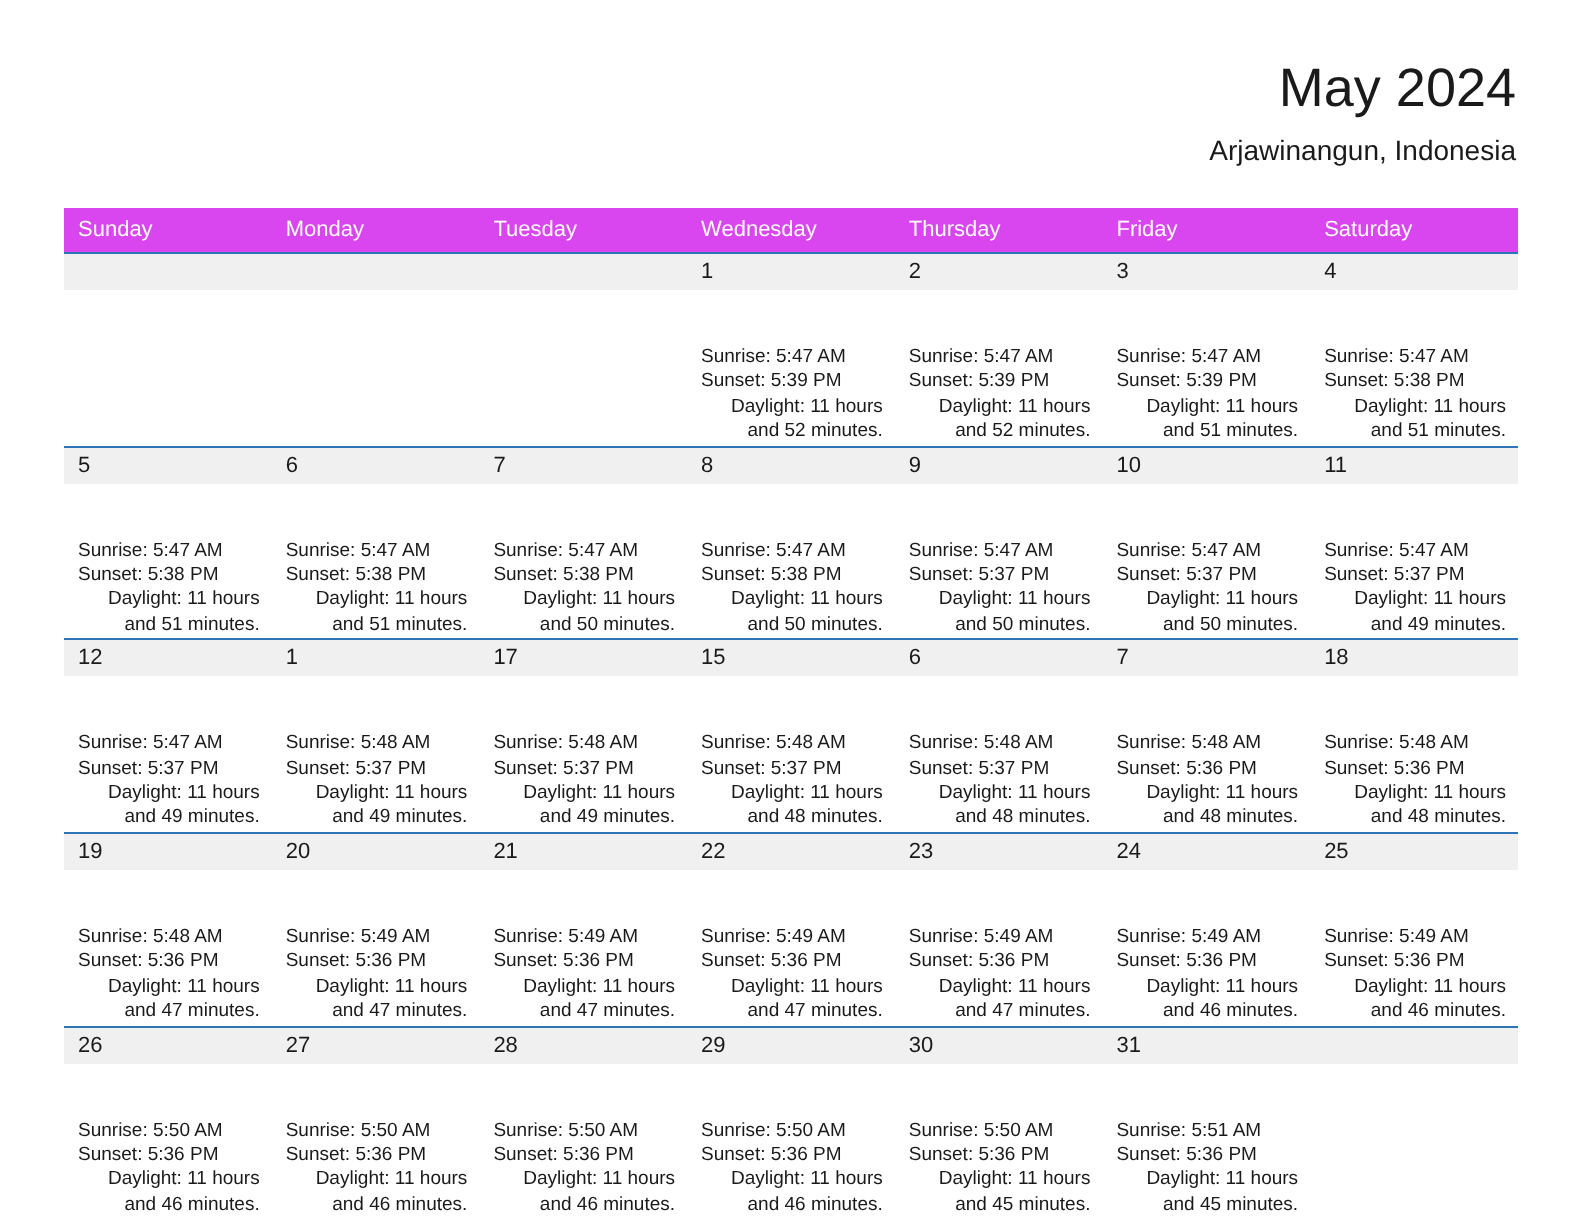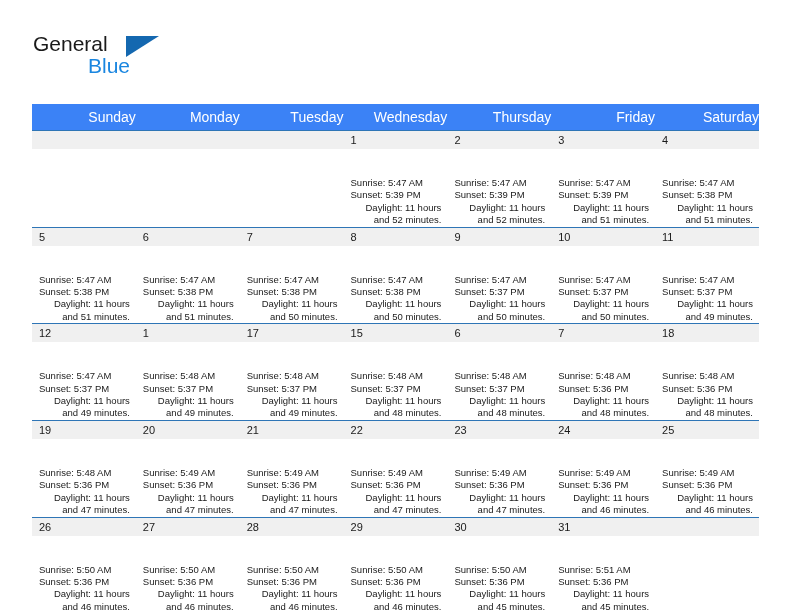--- a/index.html
+++ b/index.html
@@ -86,25 +86,25 @@
   
   .calendar {
     position: absolute;
     left: 32px;
     top: 104px;
     width: 727px;
     border-collapse: collapse;
     table-layout: fixed;
   }
   .calendar th {
-    background: #3b82f6;
+    background: #d946ef;
     color: #ffffff;
-    font-size: 14px;
+    font-size: 11px;
     font-weight: normal;
-    text-align: right;
+    text-align: left;
     padding: 5px 0 5px 7px;
     height: 11px;
     border: none;
   }
   .calendar td {
     vertical-align: top;
     padding: 0;
     height: 84px;
     border-top: 1px solid #2e75b6;
     border-bottom: none;
@@ -136,26 +136,25 @@
   .info div { white-space: nowrap; }
   .info .wrap { white-space: normal; text-align: right; }
 </style>
 </head>
 <body>
 
 <div class="page">
 
   <div class="topbar">
 
-    <div class="logo">
-      <span class="logo-general">General</span>
-      <span class="logo-tri"></span>
-      <span class="logo-blue">Blue</span>
+
+    <div class="title-block">
+      <div class="cal-title">May 2024</div>
+      <div class="cal-subtitle">Arjawinangun, Indonesia</div>
     </div>
-
 
   </div>
 
   <table class="calendar">
     <thead>
       <tr>
         <th>Sunday</th>
         <th>Monday</th>
         <th>Tuesday</th>
         <th>Wednesday</th>

